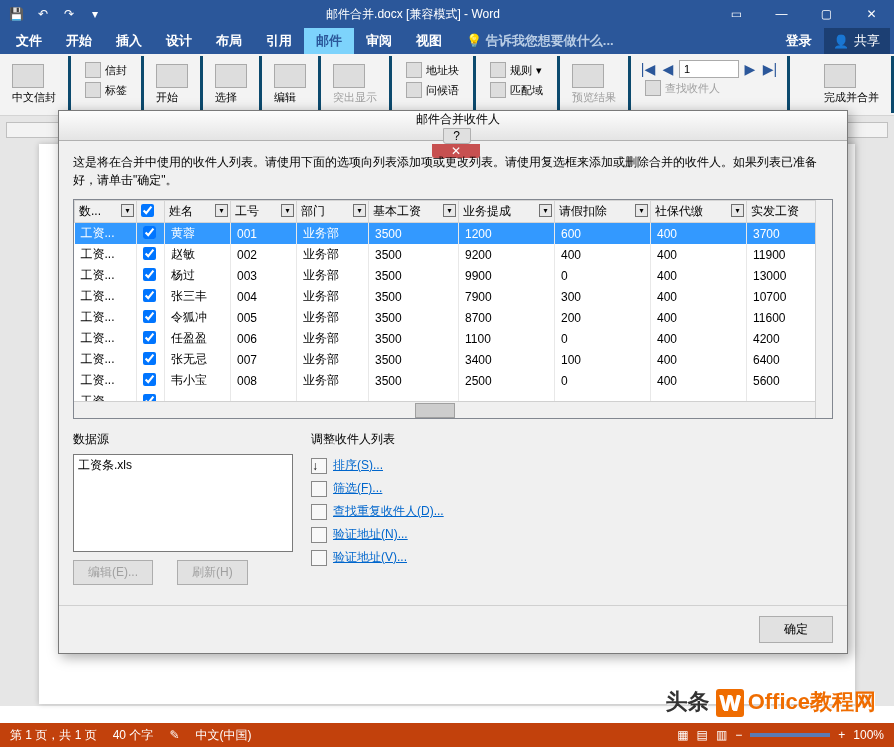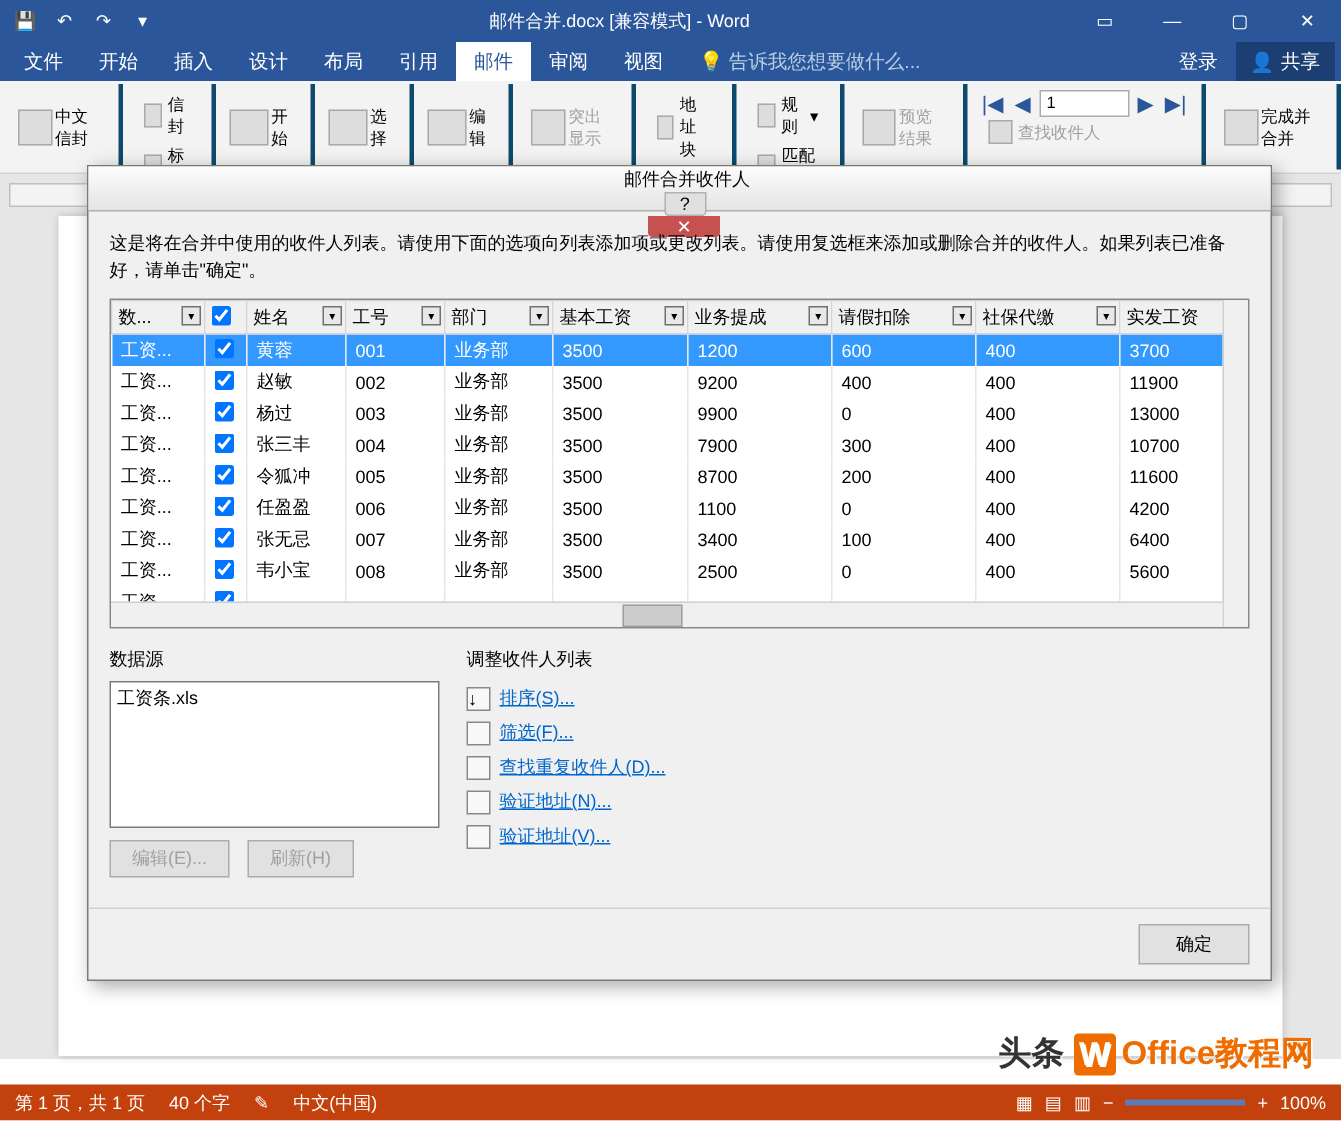--- a/index.html
+++ b/index.html
@@ -6,29 +6,29 @@
     body { background: #fff; width: 894px; height: 747px; overflow: hidden; position: relative; }
     
     .titlebar { height: 28px; background: #2b579a; display: flex; align-items: center; color: #fff; font-size: 12px; }
     .titlebar-qat { display: flex; gap: 8px; padding: 0 8px; align-items: center; }
     .titlebar-qat span { width: 18px; height: 18px; display: flex; align-items: center; justify-content: center; }
     .titlebar-title { flex: 1; text-align: center; }
     .titlebar-controls { display: flex; }
     .win-btn { width: 45px; height: 28px; display: flex; align-items: center; justify-content: center; }
     
     .ribbon-tabs { height: 26px; background: #2b579a; display: flex; align-items: center; color: #fff; font-size: 13px; padding: 0 4px; }
-    .ribbon-tab { padding: 4px 12px; cursor: pointer; }
-    .ribbon-tab.active { background: #ffffff; color: #2b579a; }
+    .ribbon-tab { padding: 4px 12px; cursor: pointer; font-weight: bold; }
+    .ribbon-tab.active { background: #7dd3fc; color: #2b579a; }
     .ribbon-tabs-right { margin-left: auto; display: flex; align-items: center; gap: 0; }
     .share-btn { background: #1c3f73; padding: 4px 10px; display: flex; align-items: center; gap: 4px; }
     
     .ribbon { height: 62px; background: #f3f3f3; border-bottom: 1px solid #d4d4d4; display: flex; padding: 2px 0; font-size: 11px; }
     .ribbon-group { display: flex; flex-direction: column; justify-content: center; align-items: center; padding: 0 8px; border-right: 3px solid #0c4a6e; }
     .ribbon-group.vert { min-width: 48px; }
-    .ribbon-btn-big { display: flex; flex-direction: row; align-items: center; gap: 2px; padding: 2px 4px; }
+    .ribbon-btn-big { display: flex; flex-direction: column; align-items: flex-start; gap: 2px; padding: 2px 4px; }
     .ribbon-btn-icon { width: 32px; height: 24px; background: #ddd; border: 1px solid #aaa; }
     .ribbon-btn-small { display: flex; align-items: center; gap: 4px; padding: 2px 6px; }
     .ribbon-small-icon { width: 16px; height: 16px; background: #ddd; border: 1px solid #aaa; }
     .ribbon-nav { display: flex; align-items: center; gap: 2px; }
     .ribbon-nav-btn { width: 18px; height: 18px; display: flex; align-items: center; justify-content: center; color: #2b579a; font-size: 14px; }
     .ribbon-nav-input { width: 60px; height: 18px; border: 1px solid #ababab; padding: 0 4px; font-size: 11px; }
     
     .doc-area { background: #e6e6e6; height: 590px; position: relative; padding: 6px; }
     .ruler { height: 16px; background: #f3f3f3; border: 1px solid #c0c0c0; }
     .page { margin: 6px auto; background: #fff; width: 816px; height: 560px; box-shadow: 0 0 6px rgba(0,0,0,0.2); }
@@ -341,21 +341,21 @@
           <div class="thumb"></div>
         </div>
     </div>
 
     <div class="dialog-lower">
       <div class="lower-left">
         <div class="lower-label">数据源</div>
         <div class="listbox">
           <div>工资条.xls</div>
         </div>
-        <div style="margin-top:8px;display:flex;gap:12px">
+        <div style="margin-top:8px;display:flex;gap:24px">
           <button class="btn disabled">编辑(E)...</button>
           <button class="btn disabled">刷新(H)</button>
         </div>
       </div>
       <div class="lower-right">
         <div class="lower-label">调整收件人列表</div>
         <div class="link-item">
             <div class="link-icon">↓</div>
             <span class="link-text">排序(S)...</span>
           </div>

